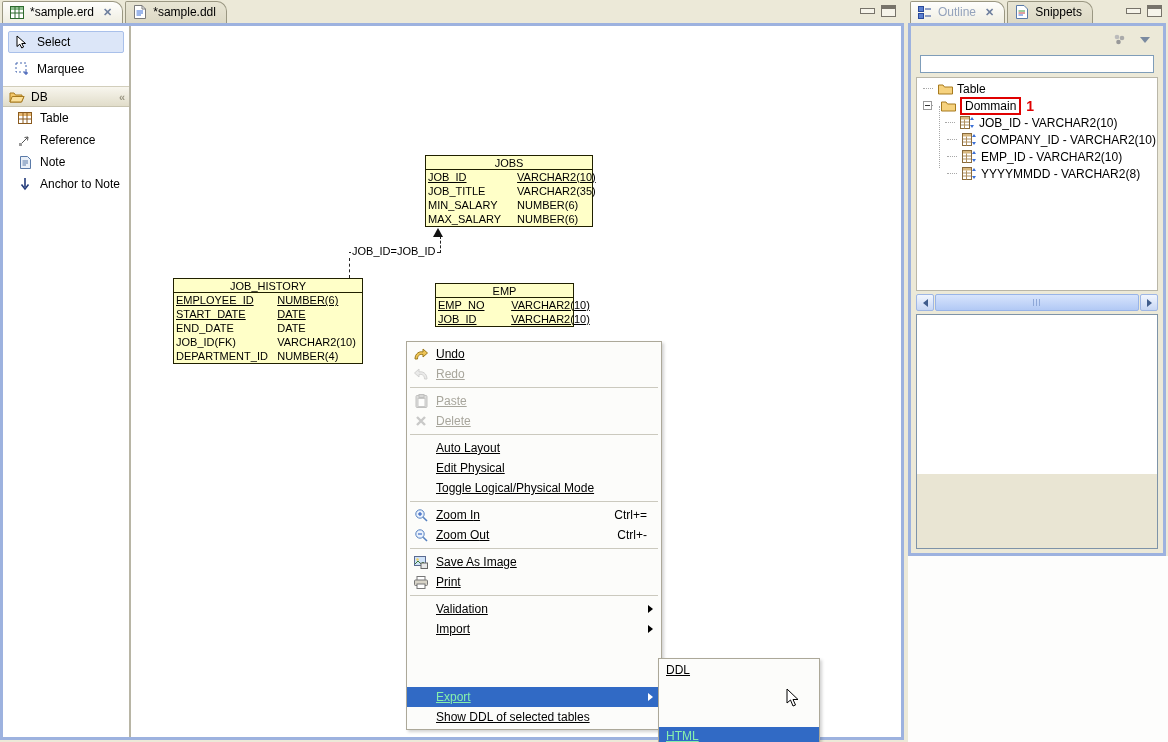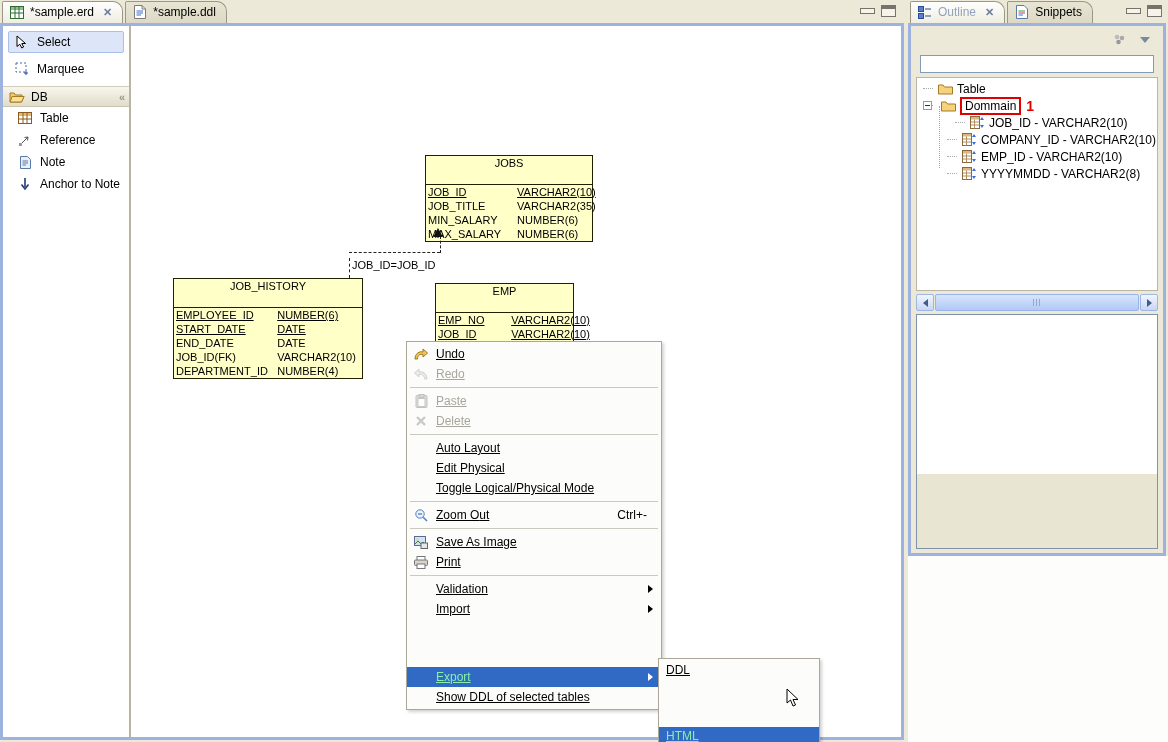--- a/index.html
+++ b/index.html
@@ -33,21 +33,21 @@
   .palette-tool { margin:5px 5px 2px 5px; padding:2px 5px; display:flex; gap:7px; align-items:center; border:1px solid transparent; }
   .palette-tool.selected { background:#DCE6F8; border:1px solid #A9C0EA; border-radius:2px; }
   .palette-group { margin-top:6px; height:21px; background:linear-gradient(#F8F6EE,#E1DDCA); border-top:1px solid #D2CEBB; border-bottom:1px solid #C8C4B0; display:flex; align-items:center; gap:6px; padding:0 6px; }
   .palette-chevron { margin-left:auto; color:#9A9683; font-weight:bold; font-size:11px; letter-spacing:-2px; }
   .palette-entry { padding:3px 4px 3px 14px; display:flex; gap:7px; align-items:center; }
   .icn { display:inline-flex; width:16px; height:16px; align-items:center; justify-content:center; flex:none; }
   .icn svg { display:block; }
 
   
   .erd-table { position:absolute; background:#FFFFC8; border:1px solid #202000; font-size:11px; line-height:14px; }
-  .erd-title { text-align:center; border-bottom:1px solid #202000; height:29px; padding:0 2px; }
+  .erd-title { text-align:center; border-bottom:1px solid #202000; height:14px; padding:0 2px; }
   .erd-row { display:grid; grid-template-columns:55% 45%; padding:0 2px; height:14px; white-space:nowrap; }
   .erd-row.pk span { text-decoration:underline; }
   .conn-v { position:absolute; width:0; border-left:1px dashed #222; }
   .conn-h { position:absolute; height:0; border-top:1px dashed #222; }
   .conn-label { position:absolute; background:#fff; font-size:11px; padding:0 1px; white-space:nowrap; }
   .conn-arrow { position:absolute; width:0; height:0; border-left:5px solid transparent; border-right:5px solid transparent; border-bottom:9px solid #111; }
 
   
   .menu { position:absolute; background:#FCFCFA; border:1px solid #ACA899; box-shadow:2px 2px 3px rgba(0,0,0,.18); padding:2px 0; }
   .menu-item { display:flex; align-items:center; height:20px; padding:0 2px; }
@@ -243,21 +243,21 @@
       </div>
       <div class="erd-row pk">
         <span>JOB_ID</span>
         <span>VARCHAR2(10)</span>
       </div>
     </div>
     <div class="conn-h" style="left: 349px; top: 252px; width: 91px;"></div>
     <div class="conn-v" style="left: 349px; top: 258px; height: 20px;"></div>
     <div class="conn-v" style="left: 440px; top: 236px; height: 17px;"></div>
     <div class="conn-arrow" style="left: 433px; top: 228px;"></div>
-    <div class="conn-label" style="left: 351px; top: 259px;">JOB_ID=JOB_ID</div>
+    <div class="conn-label" style="left: 351px; top: 245px;">JOB_ID=JOB_ID</div>
   </div>
 
 <div class="menu" id="context-menu" style="left:406px; top:341px; width:256px;">
     <div class="menu-item">
       <span class="icn mi-icon">
         <svg width="16" height="14">
           <path d="M2 12 C2 6,7 4,10 5 L10 2 L14.5 6 L10 10 L10 7.5 C7.5 6.8,4.5 8,4.5 12 Z" fill="#EFC557" stroke="#9C7A1C"></path>
         </svg>
       </span>
       <span class="mi-label"><u>U</u>ndo</span>
@@ -296,20 +296,31 @@
     </div>
     <div class="menu-item">
       <span class="icn mi-icon"></span>
       <span class="mi-label">Edit Physical</span>
     </div>
     <div class="menu-item">
       <span class="icn mi-icon"></span>
       <span class="mi-label">Toggle Logical/Physical Mode</span>
     </div>
     <div class="menu-sep"></div>
+    <div class="menu-item">
+      <span class="icn mi-icon">
+        <svg width="14" height="14">
+          <circle cx="6" cy="6" r="4.2" fill="#EAF2FC" stroke="#5580C0"></circle>
+          <path d="M9.2 9.2 L13 13" stroke="#5580C0" stroke-width="1.6"></path>
+          <path d="M6 4 V8 M4 6 H8" stroke="#2255BB"></path>
+        </svg>
+      </span>
+      <span class="mi-label">Zoom <u>I</u>n</span>
+      <span class="mi-shortcut">Ctrl+=</span>
+    </div>
     <div class="menu-item">
       <span class="icn mi-icon">
         <svg width="14" height="14">
           <circle cx="6" cy="6" r="4.2" fill="#EAF2FC" stroke="#5580C0"></circle>
           <path d="M9.2 9.2 L13 13" stroke="#5580C0" stroke-width="1.6"></path>
           <path d="M4 6 H8" stroke="#2255BB"></path>
         </svg>
       </span>
       <span class="mi-label">Zoom <u>O</u>ut</span>
       <span class="mi-shortcut">Ctrl+-</span>
@@ -431,21 +442,21 @@
         <span class="tree-stub"></span>
         <span class="tree-minus"></span>
         <span class="icn">
           <svg width="15" height="12">
             <path d="M0.5 11 L0.5 2 L5 2 L6.5 4 L14.5 4 L14.5 11 Z" fill="#F6D27E" stroke="#A77A1E"></path>
           </svg>
         </span>
         <span class="tree-label redbox">Dommain</span>
         <span class="tree-annot">1</span>
       </div>
-      <div class="tree-row" style="padding-left: 38px; text-align: right;">
+      <div class="tree-row" style="padding-left: 28px; text-align: right;">
         <span class="tree-stub"></span>
         <span class="icn">
           <svg width="14" height="13">
             <rect x="0.5" y="0.5" width="9" height="12" fill="#fff" stroke="#8A6A3A"></rect>
             <rect x="1" y="1" width="8" height="2.5" fill="#D8B880"></rect>
             <path d="M1 6 H9 M1 9 H9 M4.5 3.5 V12.5" stroke="#B09060"></path>
             <path d="M12 1 L14 4 L10 4 Z" fill="#3B6FD6"></path>
             <path d="M10 9 L14 9 L12 12 Z" fill="#3B6FD6"></path>
           </svg>
         </span>

